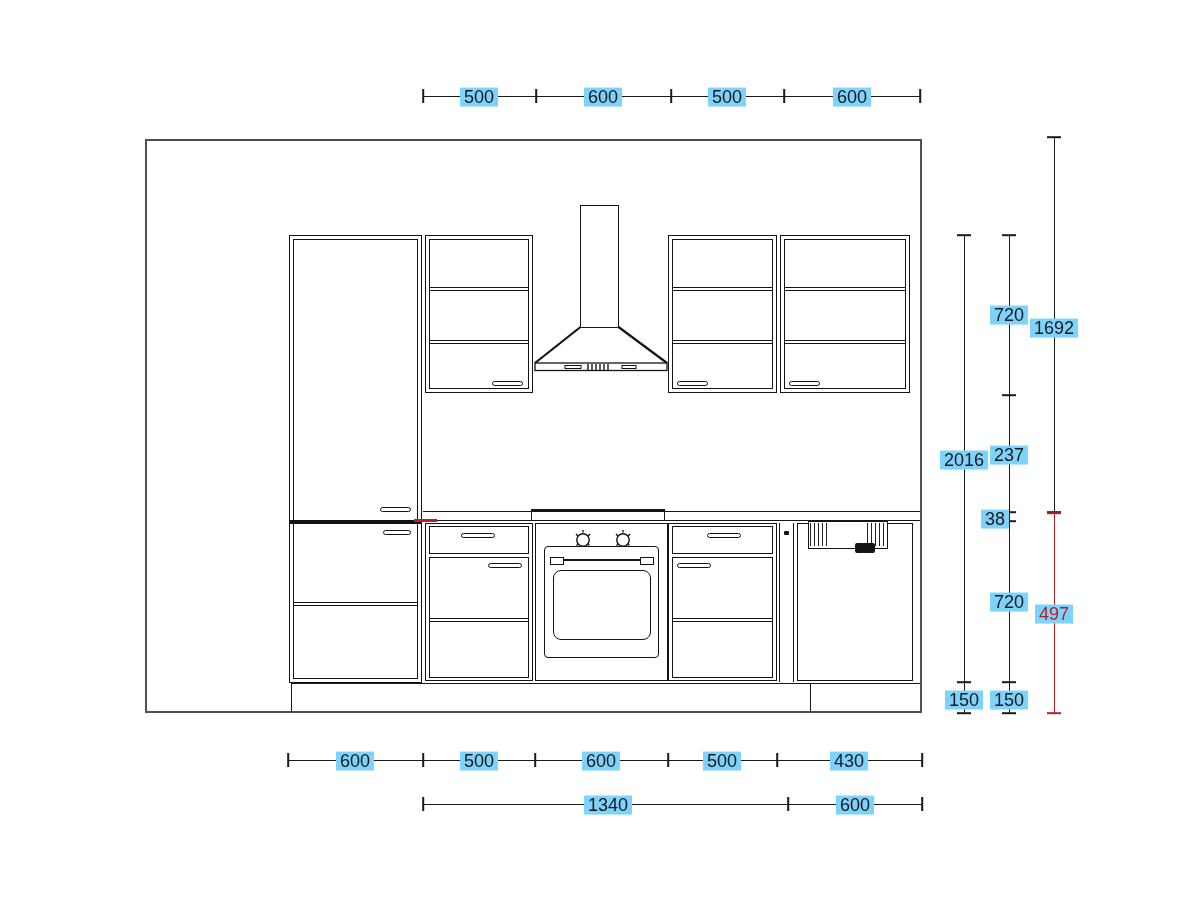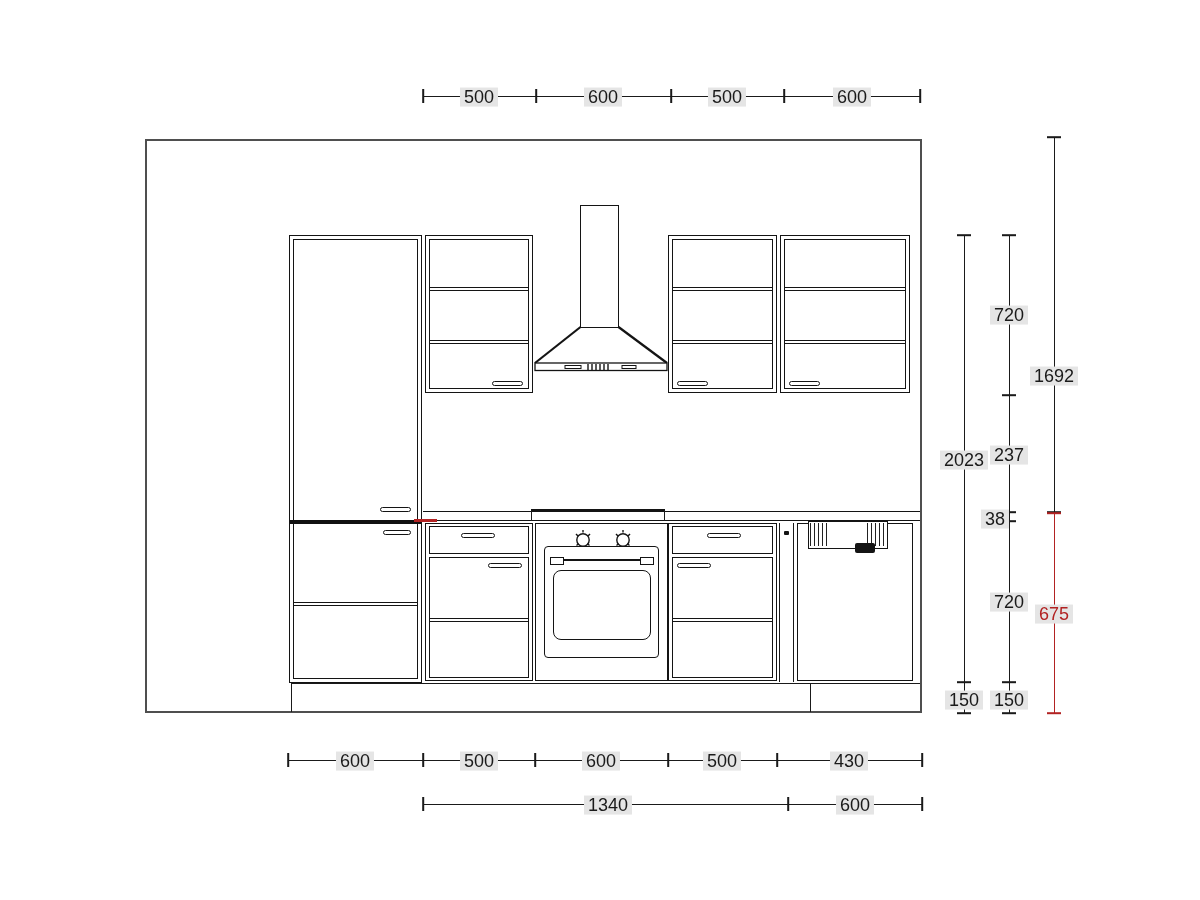--- a/index.html
+++ b/index.html
@@ -8,21 +8,21 @@
     position: relative; width: 1200px; height: 900px; background: #fff;
     font-family: "Liberation Sans", sans-serif; color: #1a1a1a; overflow: hidden;
   }
   .abs { position: absolute; }
   
   .hline { position: absolute; height: 0; border-top: 1.4px solid #1a1a1a; }
   .vline { position: absolute; width: 0; border-left: 1.4px solid #1a1a1a; }
   .vt { position: absolute; width: 1.6px; height: 14px; background: #1a1a1a; transform: translate(-50%,-50%); }
   .ht { position: absolute; width: 14px; height: 1.6px; background: #1a1a1a; transform: translate(-50%,-50%); }
   .lbl {
-    position: absolute; transform: translate(-50%,-50%); background: #e5e5e5;
+    position: absolute; transform: translate(-50%,-50%); background: #7dd3fc;
     padding: 0 4px; font-size: 18px; line-height: 1.05; white-space: nowrap; color:#1a1a1a;
   }
   .red-c { color: #b22222 !important; }
   .red-b { background: #b22222 !important; }
   .red-l { border-color: #b22222 !important; }
   
   .box { position: absolute; border: 1.5px solid #141414; background: #fff; }
   .thin { position: absolute; border: 1px solid #141414; background: #fff; }
   .frame { position: absolute; left: 3px; top: 3px; right: 3px; bottom: 3px; border: 1px solid #141414; }
   .shelf { position: absolute; left: 4px; right: 4px; height: 4px; border-top: 1px solid #141414; border-bottom: 1px solid #141414; }
@@ -181,21 +181,21 @@
     <div class="vt" style="left:922px; top:804px;"></div>
     <span class="lbl" style="left:608px; top:805px;">1340</span>
     <span class="lbl" style="left:855px; top:805px;">600</span>
   </div>
 
   <div>
     <div class="vline" style="left:964px; top:235px; height:478px;"></div>
     <div class="ht" style="left:964px; top:235px;"></div>
     <div class="ht" style="left:964px; top:682px;"></div>
     <div class="ht" style="left:964px; top:713px;"></div>
-    <span class="lbl" style="left:964px; top:460px;">2023</span>
+    <span class="lbl" style="left:964px; top:460px;">2016</span>
     <span class="lbl" style="left:964px; top:700px;">150</span>
   </div>
 
   <div>
     <div class="vline" style="left:1009px; top:235px; height:478px;"></div>
     <div class="ht" style="left:1009px; top:235px;"></div>
     <div class="ht" style="left:1009px; top:395px;"></div>
     <div class="ht" style="left:1009px; top:512px;"></div>
     <div class="ht" style="left:1009px; top:521px;"></div>
     <div class="ht" style="left:1009px; top:682px;"></div>
@@ -204,20 +204,20 @@
     <span class="lbl" style="left:1009px; top:455px;">237</span>
     <span class="lbl" style="left:995px; top:519px;">38</span>
     <span class="lbl" style="left:1009px; top:602px;">720</span>
     <span class="lbl" style="left:1009px; top:700px;">150</span>
   </div>
 
   <div>
     <div class="vline" style="left:1054px; top:137px; height:375px;"></div>
     <div class="ht" style="left:1054px; top:137px;"></div>
     <div class="ht" style="left:1054px; top:512px;"></div>
-    <span class="lbl" style="left:1054px; top:328px;margin-top:48px;">1692</span>
+    <span class="lbl" style="left:1054px; top:328px;">1692</span>
     <div class="vline red-l" style="left:1054px; top:513px; height:200px;"></div>
     <div class="ht red-b" style="left:1054px; top:513px;"></div>
     <div class="ht red-b" style="left:1054px; top:713px;"></div>
-    <span class="lbl red-c" style="left:1054px; top:614px;">675</span>
+    <span class="lbl red-c" style="left:1054px; top:614px;">497</span>
   </div>
 
 </div>
 
 </body></html>

